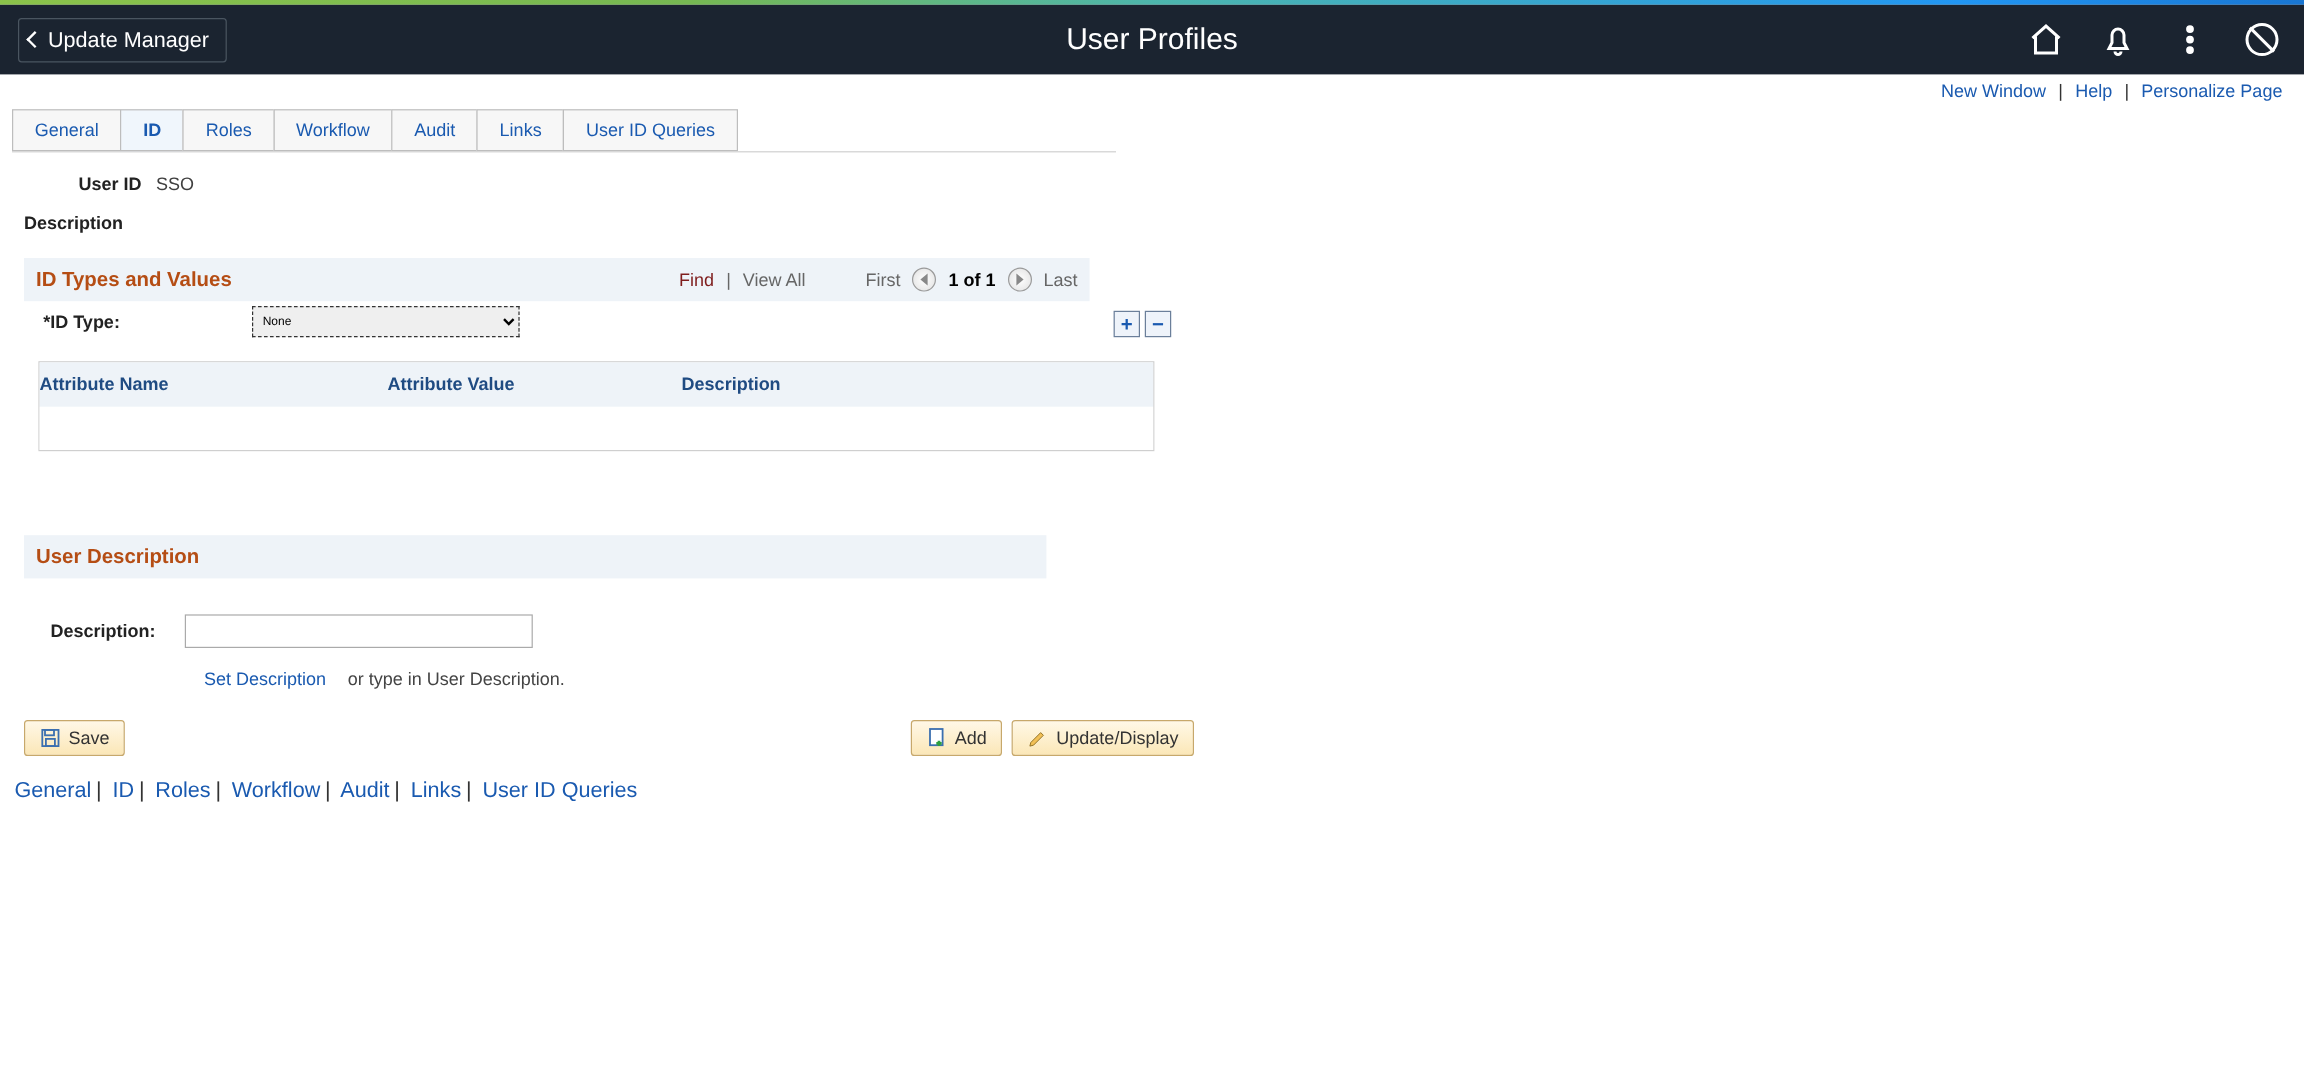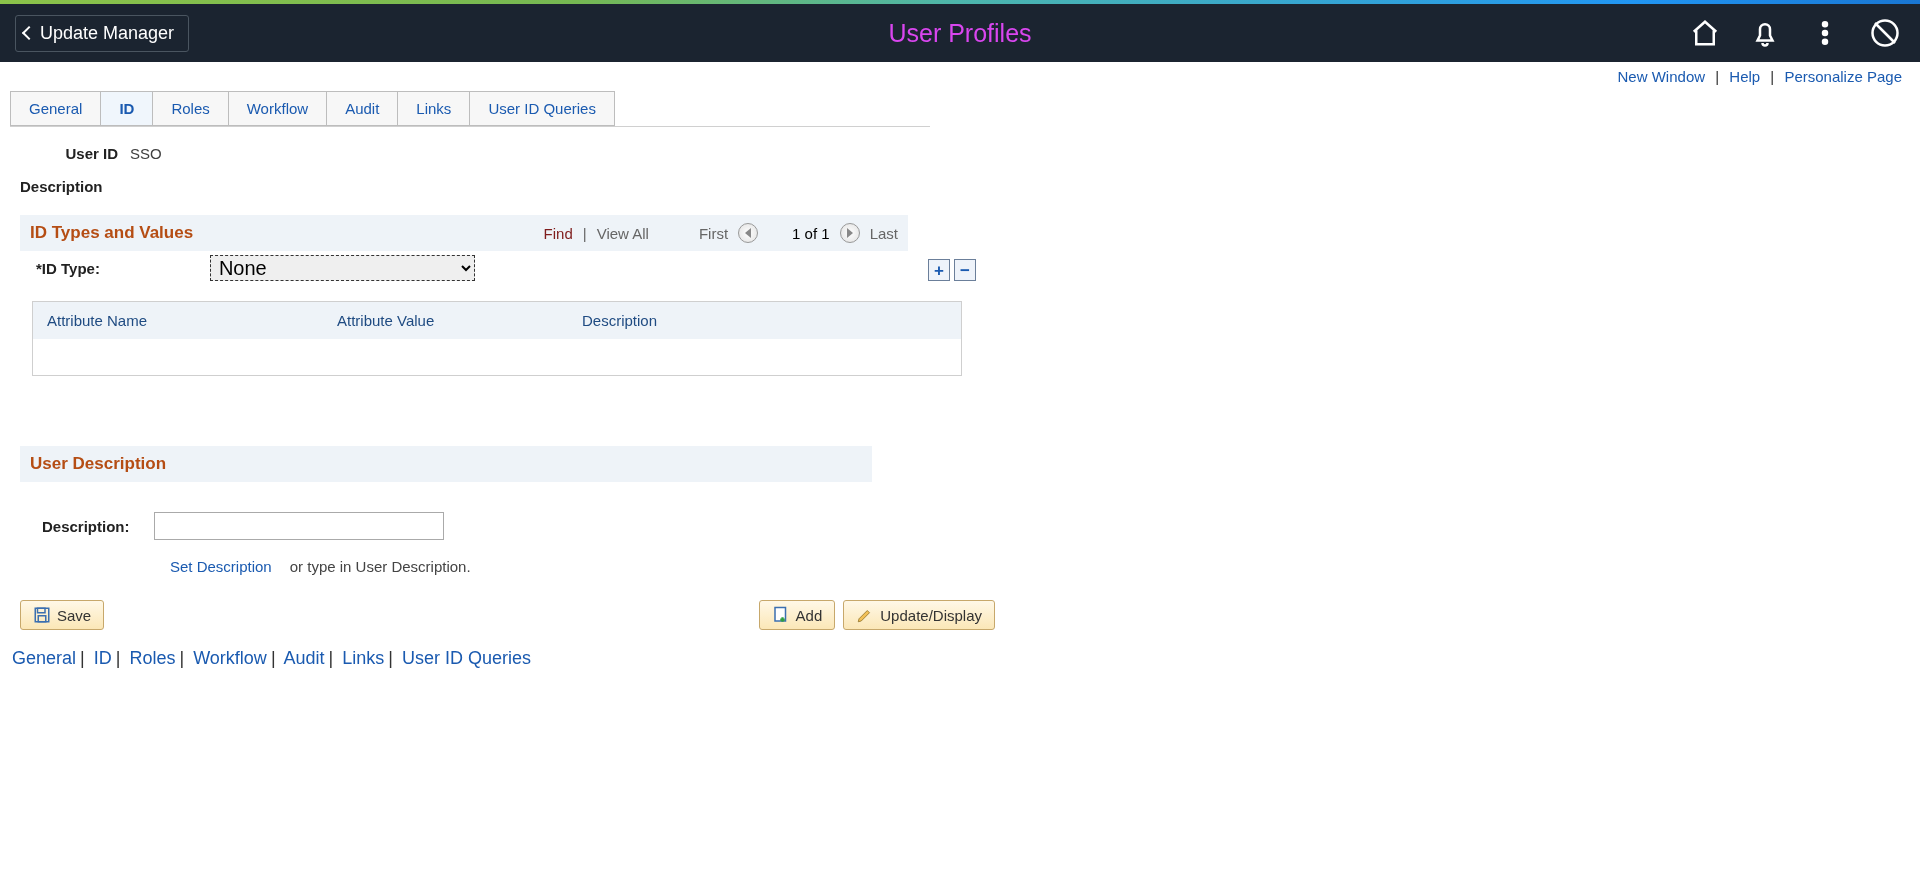--- a/index.html
+++ b/index.html
@@ -3,21 +3,21 @@
 <meta charset="utf-8">
 <style>
 * { margin: 0; padding: 0; box-sizing: border-box; font-family: Arial, Helvetica, sans-serif; }
 body { width: 1920px; background: #fff; }
 
 .gradient-bar { height: 4px; background: linear-gradient(90deg, #8bc34a 0%, #76b852 30%, #4db6ac 50%, #2196f3 85%, #1976d2 100%); }
 
 .top-header { background: #1b2430; height: 58px; display: flex; align-items: center; color: #fff; position: relative; }
 .back-btn { margin-left: 15px; padding: 7px 14px 7px 8px; border: 1px solid #4a5560; border-radius: 3px; display: flex; align-items: center; gap: 6px; font-size: 18px; color: #fff; cursor: pointer; }
 .back-chevron { display: inline-block; width: 10px; height: 10px; border-left: 2.5px solid #fff; border-bottom: 2.5px solid #fff; transform: rotate(45deg); }
-.page-title { position: absolute; left: 50%; transform: translateX(-50%); font-size: 25px; color: #d946ef; }
+.page-title { position: absolute; left: 50%; transform: translateX(-50%); font-size: 25px; color: #ffffff; }
 .header-icons { position: absolute; right: 20px; display: flex; gap: 30px; align-items: center; }
 .hicon { width: 30px; height: 30px; stroke: #fff; stroke-width: 2; fill: none; cursor: pointer; }
 
 .util-links { text-align: right; padding: 6px 18px 4px 0; font-size: 15px; }
 .util-links a { color: #1a5ab0; text-decoration: none; }
 .util-links .sep { color: #333; margin: 0 6px; }
 
 .tabs-wrap { margin-left: 10px; margin-top: 2px; width: 920px; border-bottom: 1px solid #d0d0d0; }
 .tabs { display: flex; }
 .tab { padding: 8px 18px; border: 1px solid #bdbdbd; background: #f7f7f7; color: #1a5ab0; font-size: 15px; cursor: pointer; margin-right: -1px; }
@@ -39,24 +39,24 @@
 .circ-btn::after { content: ''; width: 0; height: 0; border-top: 5px solid transparent; border-bottom: 5px solid transparent; }
 .circ-prev::after { border-right: 6px solid #888; }
 .circ-next::after { border-left: 6px solid #888; }
 
 .row-adders { display:flex; justify-content:flex-end; width:960px; padding:8px 4px 4px 0; gap:4px;}
 .sq-btn { width: 22px; height: 22px; border: 1px solid #6b7f9a; background: #eef3fa; display:flex; align-items:center; justify-content:center; cursor:pointer;}
 .plus::after{content:'+'; color:#1a5ab0; font-weight:bold; font-size:17px; line-height:1;}
 .minus::after{content:'−'; color:#1a5ab0; font-weight:bold; font-size:17px; line-height:1;}
 
 .idtype-row { display:flex; align-items:center; margin-left:16px; margin-top:4px; gap:110px;}
-.idtype-select { width: 265px; height: 26px; border: 1px dashed #333; font-size:20px; padding-left:4px;}
+.idtype-select { width: 223px; height: 26px; border: 1px dashed #333; font-size:10px; padding-left:4px;}
 
 .attr-grid { border:1px solid #cfcfcf; width:930px; margin-left:12px; margin-top:20px;}
-.attr-head { background:#eef3f8; display:flex; padding:10px 14px; font-weight:normal; color:#1f4b82; font-size:15px;}
+.attr-head { background:#eef3f8; display:flex; padding:10px 0; font-weight:bold; color:#1f4b82; font-size:15px;}
 .attr-head div:nth-child(1){width:290px;}
 .attr-head div:nth-child(2){width:245px;}
 .attr-head div:nth-child(3){flex:1;}
 .attr-body { height:36px; background:#fff;}
 
 .user-desc-sec { margin-top:70px;}
 .user-desc-hdr { background:#eef3f8; padding:8px 10px; width:852px;}
 .desc-row { display:flex; align-items:center; margin-top:30px; margin-left:22px; gap:24px;}
 .desc-input { width:290px; height:28px; border:1px solid #aaa; padding:2px 4px; font-size:15px;}
 .hint-row { margin-left:150px; margin-top:18px; display:flex; gap:18px; align-items:center; font-size:15px;}
@@ -133,21 +133,21 @@
 
   <div class="section-hdr" style="margin-top:20px;">
     <div class="section-title">ID Types and Values</div>
     <div class="scroll-ctrl">
       <a>Find</a>
       <span class="dim">|</span>
       <span class="dim">View All</span>
       <span style="width:30px;"></span>
       <span class="dim">First</span>
       <span class="circ-btn circ-prev"></span>
-      <span style="font-weight:normal;margin-left:24px;">1 of 1</span>
+      <span style="font-weight:bold;">1 of 1</span>
       <span class="circ-btn circ-next"></span>
       <span class="dim">Last</span>
     </div>
   </div>
 
   <div class="row-adders">
     <div class="sq-btn plus"></div>
     <div class="sq-btn minus"></div>
   </div>
 

